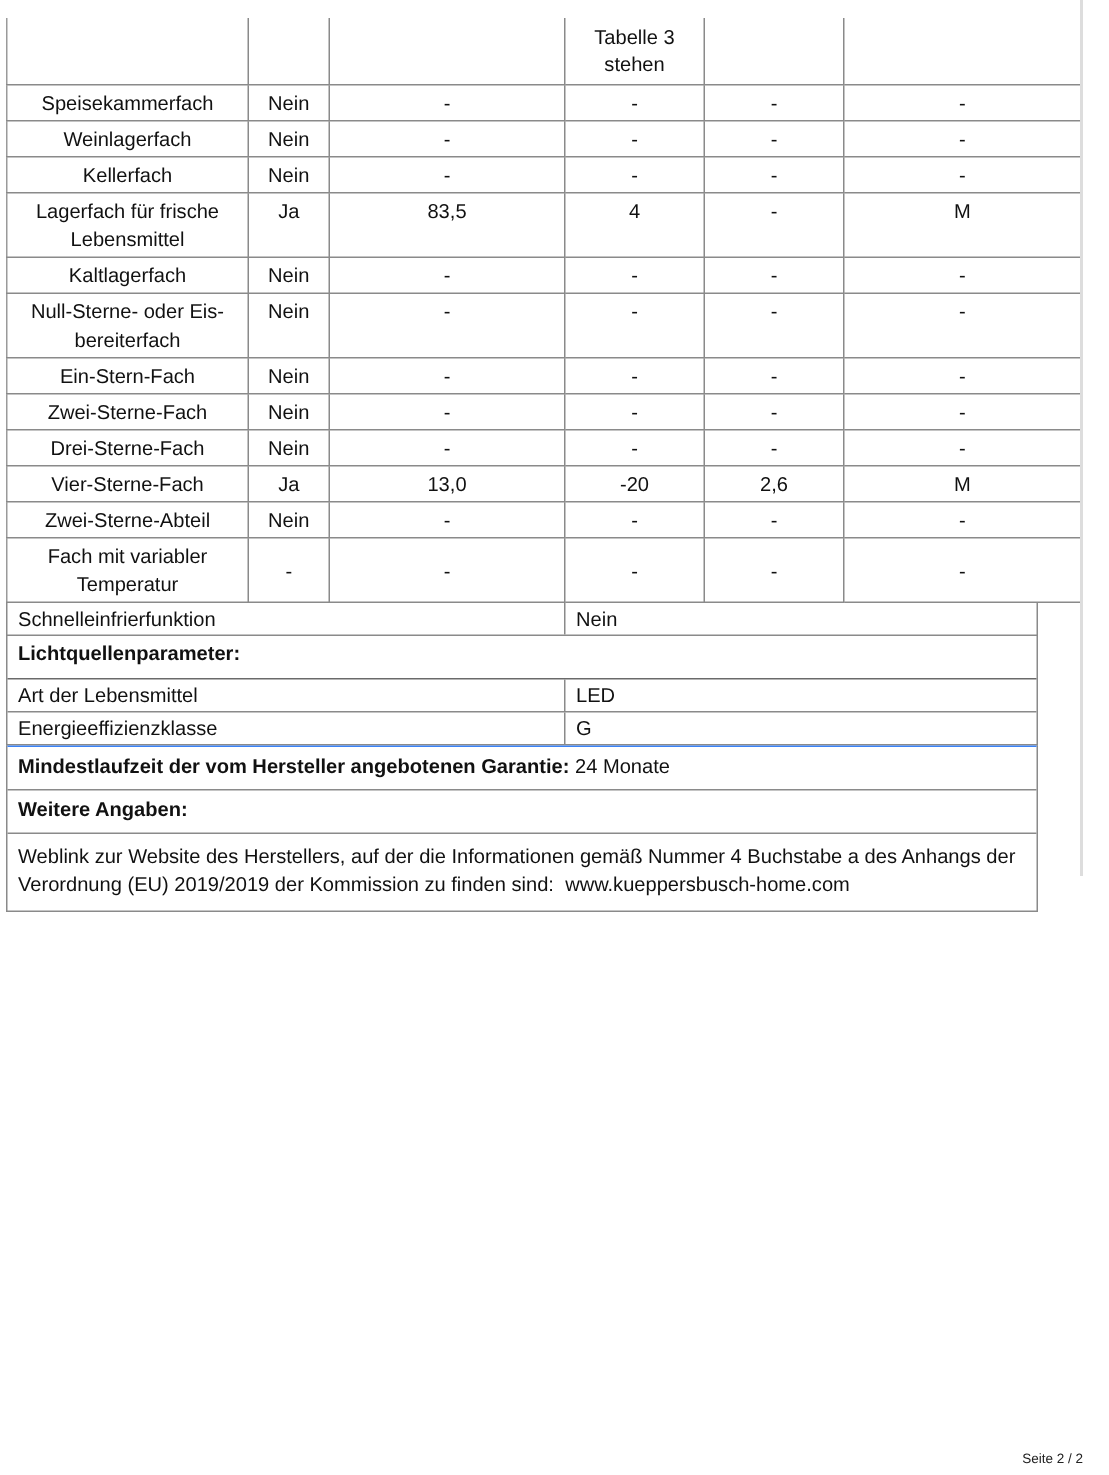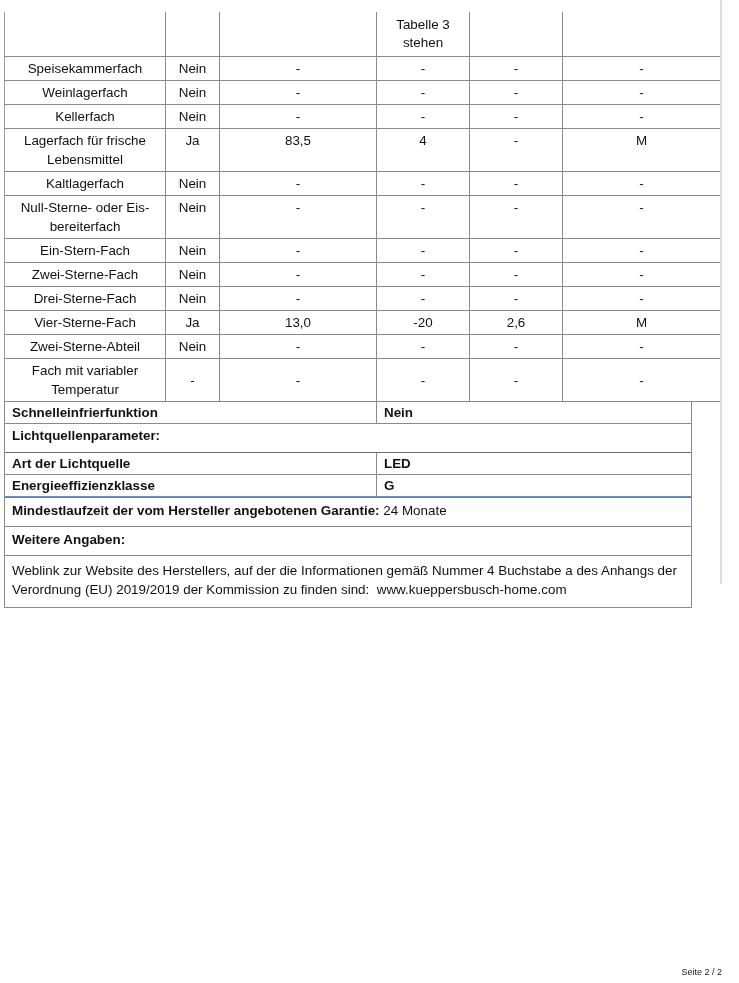--- a/index.html
+++ b/index.html
@@ -7,21 +7,21 @@
          font-family: "Liberation Sans", "DejaVu Sans", sans-serif; color: #111; }
   .page { position: absolute; left: 4px; top: 12px; width: 688px; }
   table.grid { border-collapse: collapse; width: 716px; table-layout: fixed; font-size: 13.4px; }
   table.grid td { border: 1px solid #8a8a8a; padding: 2px 7px; vertical-align: top; line-height: 19px; }
   table.grid td.c { text-align: center; }
   table.grid td.mid { vertical-align: middle; }
   table.grid tr.head td { border-top: none; height: 38px; }
   .left-edge { border-left: 1px solid #9a9a9a !important; text-align: center; }
   .section { border: 1px solid #8a8a8a; border-top: none; font-size: 13.4px; }
   .section .title { font-weight: bold; padding: 2px 7px; line-height: 19px; height: 24px; border-bottom: 1px solid #6a6a6a; }
-  .kv { display: flex; border-bottom: 1px solid #8a8a8a; font-weight: bold; }
+  .kv { display: flex; border-bottom: 1px solid #8a8a8a; }
   .kv:last-child { border-bottom: none; }
   .kv .k { width: 357px; padding: 2px 7px; border-right: 1px solid #8a8a8a; line-height: 17px; }
   .kv .v { flex: 1; padding: 2px 7px; line-height: 17px; }
   .row-block { padding: 3px 7px; line-height: 19px; border-bottom: 1px solid #8a8a8a; }
   .b { font-weight: bold; }
   .right-shadow { position: absolute; left: 720px; top: 0; width: 2px; height: 584px; background: #dddddd; }
   .footer { position: absolute; right: 17px; top: 967px; font-size: 9px; color: #222; margin-left: 16px; }
 </style>
 </head>
 <body>
@@ -149,21 +149,21 @@
   <div class="section">
     <div class="kv">
       <div class="k">Schnelleinfrierfunktion</div>
       <div class="v">Nein</div>
     </div>
   </div>
 
   <div class="section">
     <div class="title">Lichtquellenparameter:</div>
     <div class="kv">
-      <div class="k">Art der Lichtquelle</div>
+      <div class="k">Art der Lebensmittel</div>
       <div class="v">LED</div>
     </div>
     <div class="kv">
       <div class="k">Energieeffizienzklasse</div>
       <div class="v">G</div>
     </div>
   </div>
 
   <div class="section">
     <div class="row-block" style="height:22px;border-top:1px solid #3b82f6;">

